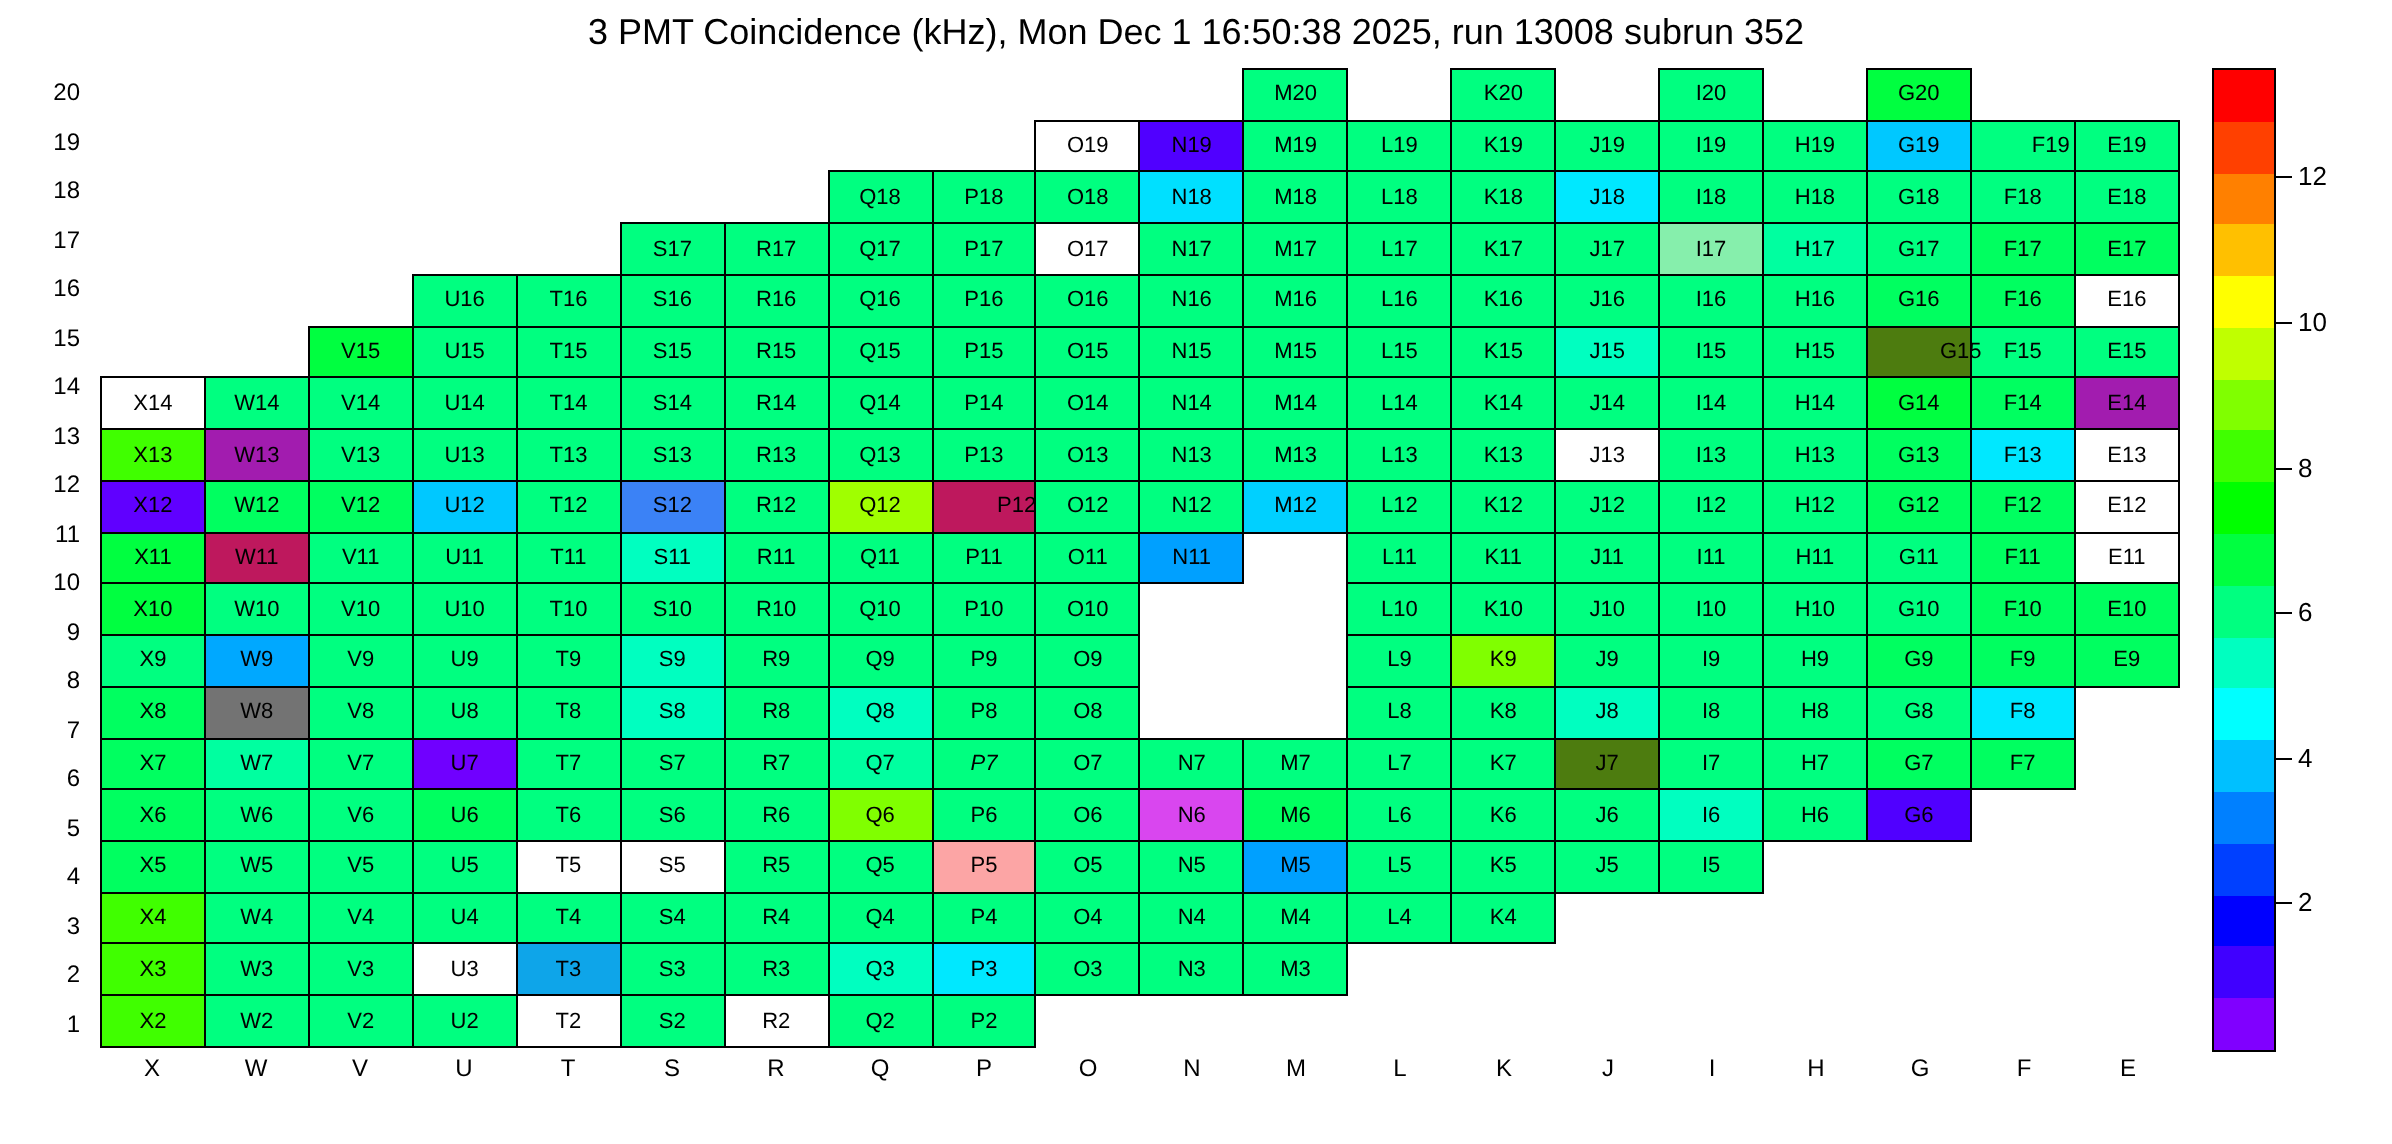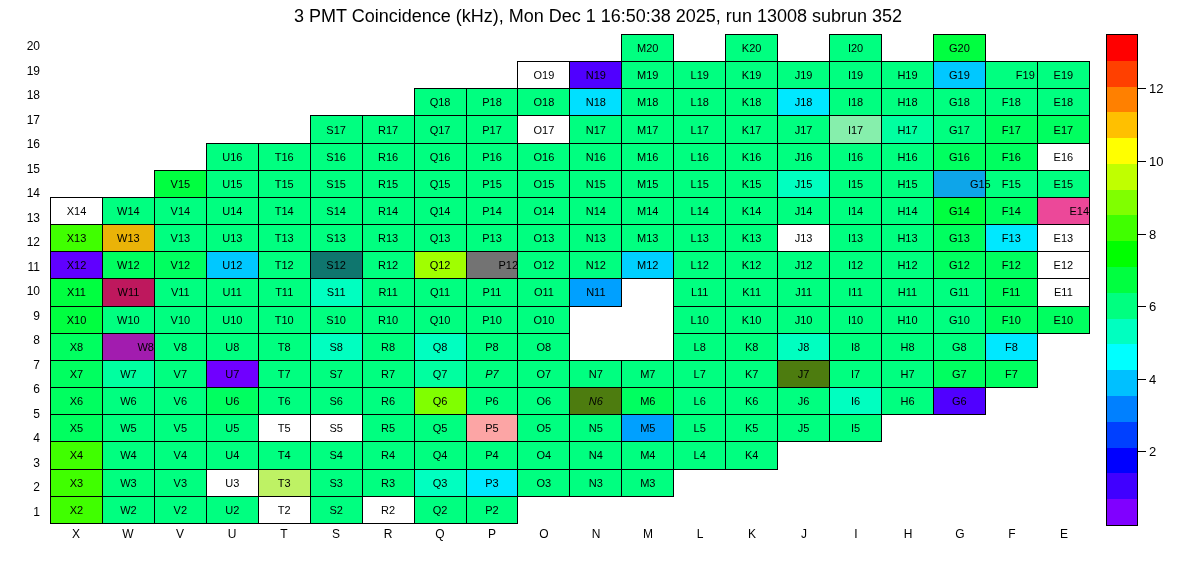--- a/index.html
+++ b/index.html
@@ -174,21 +174,21 @@
             <td style="background: rgb(0, 255, 128);">Q15</td>
             <td style="background: rgb(0, 255, 128);">P15</td>
             <td style="background: rgb(0, 255, 128);">O15</td>
             <td style="background: rgb(0, 255, 128);">N15</td>
             <td style="background: rgb(0, 255, 128);">M15</td>
             <td style="background: rgb(0, 255, 128);">L15</td>
             <td style="background: rgb(0, 255, 128);">K15</td>
             <td style="background: rgb(0, 255, 192);">J15</td>
             <td style="background: rgb(0, 255, 128);">I15</td>
             <td style="background: rgb(0, 255, 128);">H15</td>
-            <td style="background: #0ea5e9; padding-left: 36px;">G15</td>
+            <td style="background: #4d7c0f; padding-left: 36px;">G15</td>
             <td style="background: rgb(0, 255, 128);">F15</td>
             <td style="background: rgb(0, 255, 128);">E15</td>
           </tr>
           <tr>
             <td style="background: rgb(255, 255, 255);">X14</td>
             <td style="background: rgb(0, 255, 128);">W14</td>
             <td style="background: rgb(0, 255, 128);">V14</td>
             <td style="background: rgb(0, 255, 128);">U14</td>
             <td style="background: rgb(0, 255, 128);">T14</td>
             <td style="background: rgb(0, 255, 128);">S14</td>
@@ -198,25 +198,25 @@
             <td style="background: rgb(0, 255, 128);">O14</td>
             <td style="background: rgb(0, 255, 128);">N14</td>
             <td style="background: rgb(0, 255, 128);">M14</td>
             <td style="background: rgb(0, 255, 128);">L14</td>
             <td style="background: rgb(0, 255, 128);">K14</td>
             <td style="background: rgb(0, 255, 128);">J14</td>
             <td style="background: rgb(0, 255, 128);">I14</td>
             <td style="background: rgb(0, 255, 128);">H14</td>
             <td style="background: rgb(0, 255, 64);">G14</td>
             <td style="background: rgb(0, 255, 96);">F14</td>
-            <td style="background: #ec4899; text-align: right;">E14</td>
+            <td style="background: #a21caf;">E14</td>
           </tr>
           <tr>
             <td style="background: rgb(64, 255, 0);">X13</td>
-            <td style="background: #eab308;">W13</td>
+            <td style="background: #a21caf;">W13</td>
             <td style="background: rgb(0, 255, 128);">V13</td>
             <td style="background: rgb(0, 255, 128);">U13</td>
             <td style="background: rgb(0, 255, 128);">T13</td>
             <td style="background: rgb(0, 255, 128);">S13</td>
             <td style="background: rgb(0, 255, 128);">R13</td>
             <td style="background: rgb(0, 255, 128);">Q13</td>
             <td style="background: rgb(0, 255, 128);">P13</td>
             <td style="background: rgb(0, 255, 128);">O13</td>
             <td style="background: rgb(0, 255, 128);">N13</td>
             <td style="background: rgb(0, 255, 128);">M13</td>
@@ -228,24 +228,24 @@
             <td style="background: rgb(0, 255, 96);">G13</td>
             <td style="background: rgb(0, 232, 255);">F13</td>
             <td style="background: rgb(255, 255, 255);">E13</td>
           </tr>
           <tr>
             <td style="background: rgb(96, 0, 255);">X12</td>
             <td style="background: rgb(0, 255, 96);">W12</td>
             <td style="background: rgb(0, 255, 96);">V12</td>
             <td style="background: rgb(0, 200, 255);">U12</td>
             <td style="background: rgb(0, 255, 128);">T12</td>
-            <td style="background: #0f766e; margin-left: 23px;">S12</td>
+            <td style="background: #3b82f6; margin-left: 23px;">S12</td>
             <td style="background: rgb(0, 255, 128);">R12</td>
             <td style="background: rgb(160, 255, 0);">Q12</td>
-            <td style="background: #737373; padding-left: 32px;">P12</td>
+            <td style="background: #be185d; padding-left: 32px;">P12</td>
             <td style="background: rgb(0, 255, 128);">O12</td>
             <td style="background: rgb(0, 255, 128);">N12</td>
             <td style="background: rgb(0, 208, 255);">M12</td>
             <td style="background: rgb(0, 255, 128);">L12</td>
             <td style="background: rgb(0, 255, 128);">K12</td>
             <td style="background: rgb(0, 255, 128);">J12</td>
             <td style="background: rgb(0, 255, 128);">I12</td>
             <td style="background: rgb(0, 255, 128);">H12</td>
             <td style="background: rgb(0, 255, 96);">G12</td>
             <td style="background: rgb(0, 255, 96);">F12</td>
@@ -289,22 +289,44 @@
             <td style="background: rgb(0, 255, 128);">L10</td>
             <td style="background: rgb(0, 255, 128);">K10</td>
             <td style="background: rgb(0, 255, 128);">J10</td>
             <td style="background: rgb(0, 255, 128);">I10</td>
             <td style="background: rgb(0, 255, 128);">H10</td>
             <td style="background: rgb(0, 255, 128);">G10</td>
             <td style="background: rgb(0, 255, 96);">F10</td>
             <td style="background: rgb(0, 255, 96);">E10</td>
           </tr>
           <tr>
+            <td style="background: rgb(0, 255, 128);">X9</td>
+            <td style="background: rgb(0, 168, 255);">W9</td>
+            <td style="background: rgb(0, 255, 128);">V9</td>
+            <td style="background: rgb(0, 255, 128);">U9</td>
+            <td style="background: rgb(0, 255, 128);">T9</td>
+            <td style="background: rgb(0, 255, 192);">S9</td>
+            <td style="background: rgb(0, 255, 128);">R9</td>
+            <td style="background: rgb(0, 255, 128);">Q9</td>
+            <td style="background: rgb(0, 255, 128);">P9</td>
+            <td style="background: rgb(0, 255, 128);">O9</td>
+            <td class="blank"></td>
+            <td class="blank"></td>
+            <td style="background: rgb(0, 255, 128);">L9</td>
+            <td style="background: rgb(128, 255, 0);">K9</td>
+            <td style="background: rgb(0, 255, 128);">J9</td>
+            <td style="background: rgb(0, 255, 128);">I9</td>
+            <td style="background: rgb(0, 255, 128);">H9</td>
+            <td style="background: rgb(0, 255, 96);">G9</td>
+            <td style="background: rgb(0, 255, 96);">F9</td>
+            <td style="background: rgb(0, 255, 96);">E9</td>
+          </tr>
+          <tr>
             <td style="background: rgb(0, 255, 96);">X8</td>
-            <td style="background: #a21caf; text-align: right;">W8</td>
+            <td style="background: #737373;">W8</td>
             <td style="background: rgb(0, 255, 128);">V8</td>
             <td style="background: rgb(0, 255, 128);">U8</td>
             <td style="background: rgb(0, 255, 128);">T8</td>
             <td style="background: rgb(0, 255, 192);">S8</td>
             <td style="background: rgb(0, 255, 128);">R8</td>
             <td style="background: rgb(0, 255, 192);">Q8</td>
             <td style="background: rgb(0, 255, 128);">P8</td>
             <td style="background: rgb(0, 255, 128);">O8</td>
             <td class="blank"></td>
             <td class="blank"></td>
@@ -343,21 +365,21 @@
             <td style="background: rgb(0, 255, 96);">X6</td>
             <td style="background: rgb(0, 255, 128);">W6</td>
             <td style="background: rgb(0, 255, 128);">V6</td>
             <td style="background: rgb(0, 255, 96);">U6</td>
             <td style="background: rgb(0, 255, 128);">T6</td>
             <td style="background: rgb(0, 255, 128);">S6</td>
             <td style="background: rgb(0, 255, 128);">R6</td>
             <td style="background: rgb(128, 255, 0);">Q6</td>
             <td style="background: rgb(0, 255, 128);">P6</td>
             <td style="background: rgb(0, 255, 128);">O6</td>
-            <td style="background: #4d7c0f; font-style: italic;">N6</td>
+            <td style="background: #d946ef;">N6</td>
             <td style="background: rgb(0, 255, 96);">M6</td>
             <td style="background: rgb(0, 255, 128);">L6</td>
             <td style="background: rgb(0, 255, 128);">K6</td>
             <td style="background: rgb(0, 255, 128);">J6</td>
             <td style="background: rgb(0, 255, 192);">I6</td>
             <td style="background: rgb(0, 255, 128);">H6</td>
             <td style="background: rgb(80, 0, 255);">G6</td>
             <td class="blank"></td>
             <td class="blank"></td>
           </tr>
@@ -403,21 +425,21 @@
             <td class="blank"></td>
             <td class="blank"></td>
             <td class="blank"></td>
             <td class="blank"></td>
           </tr>
           <tr>
             <td style="background: rgb(64, 255, 0);">X3</td>
             <td style="background: rgb(0, 255, 128);">W3</td>
             <td style="background: rgb(0, 255, 128);">V3</td>
             <td style="background: rgb(255, 255, 255);">U3</td>
-            <td style="background: #bef264;">T3</td>
+            <td style="background: #0ea5e9;">T3</td>
             <td style="background: rgb(0, 255, 128);">S3</td>
             <td style="background: rgb(0, 255, 128);">R3</td>
             <td style="background: rgb(0, 255, 192);">Q3</td>
             <td style="background: rgb(0, 232, 255);">P3</td>
             <td style="background: rgb(0, 255, 128);">O3</td>
             <td style="background: rgb(0, 255, 128);">N3</td>
             <td style="background: rgb(0, 255, 128);">M3</td>
             <td class="blank"></td>
             <td class="blank"></td>
             <td class="blank"></td>

